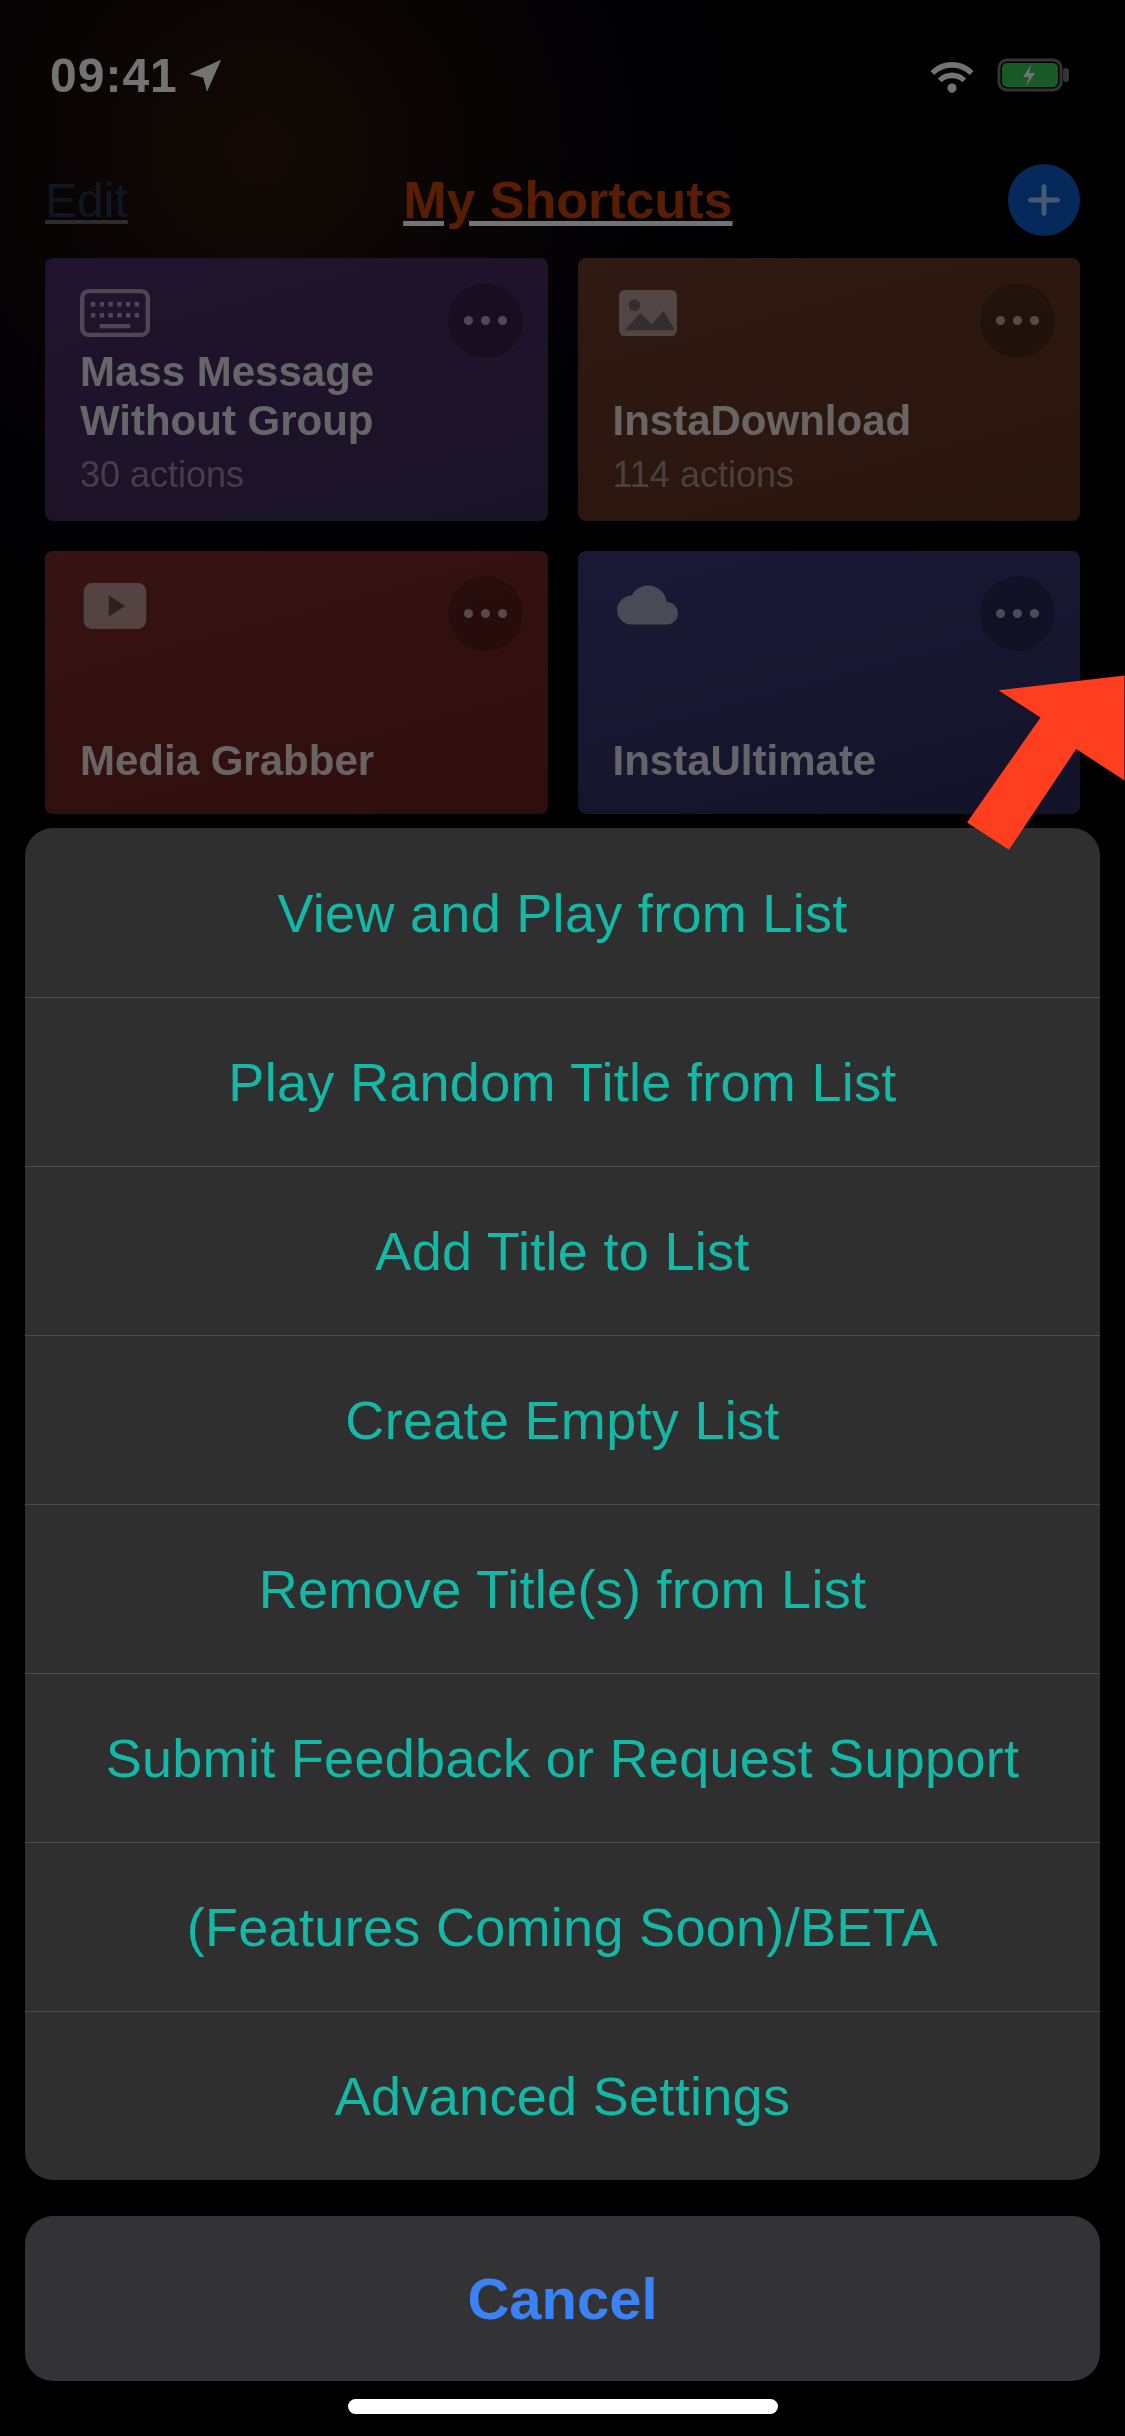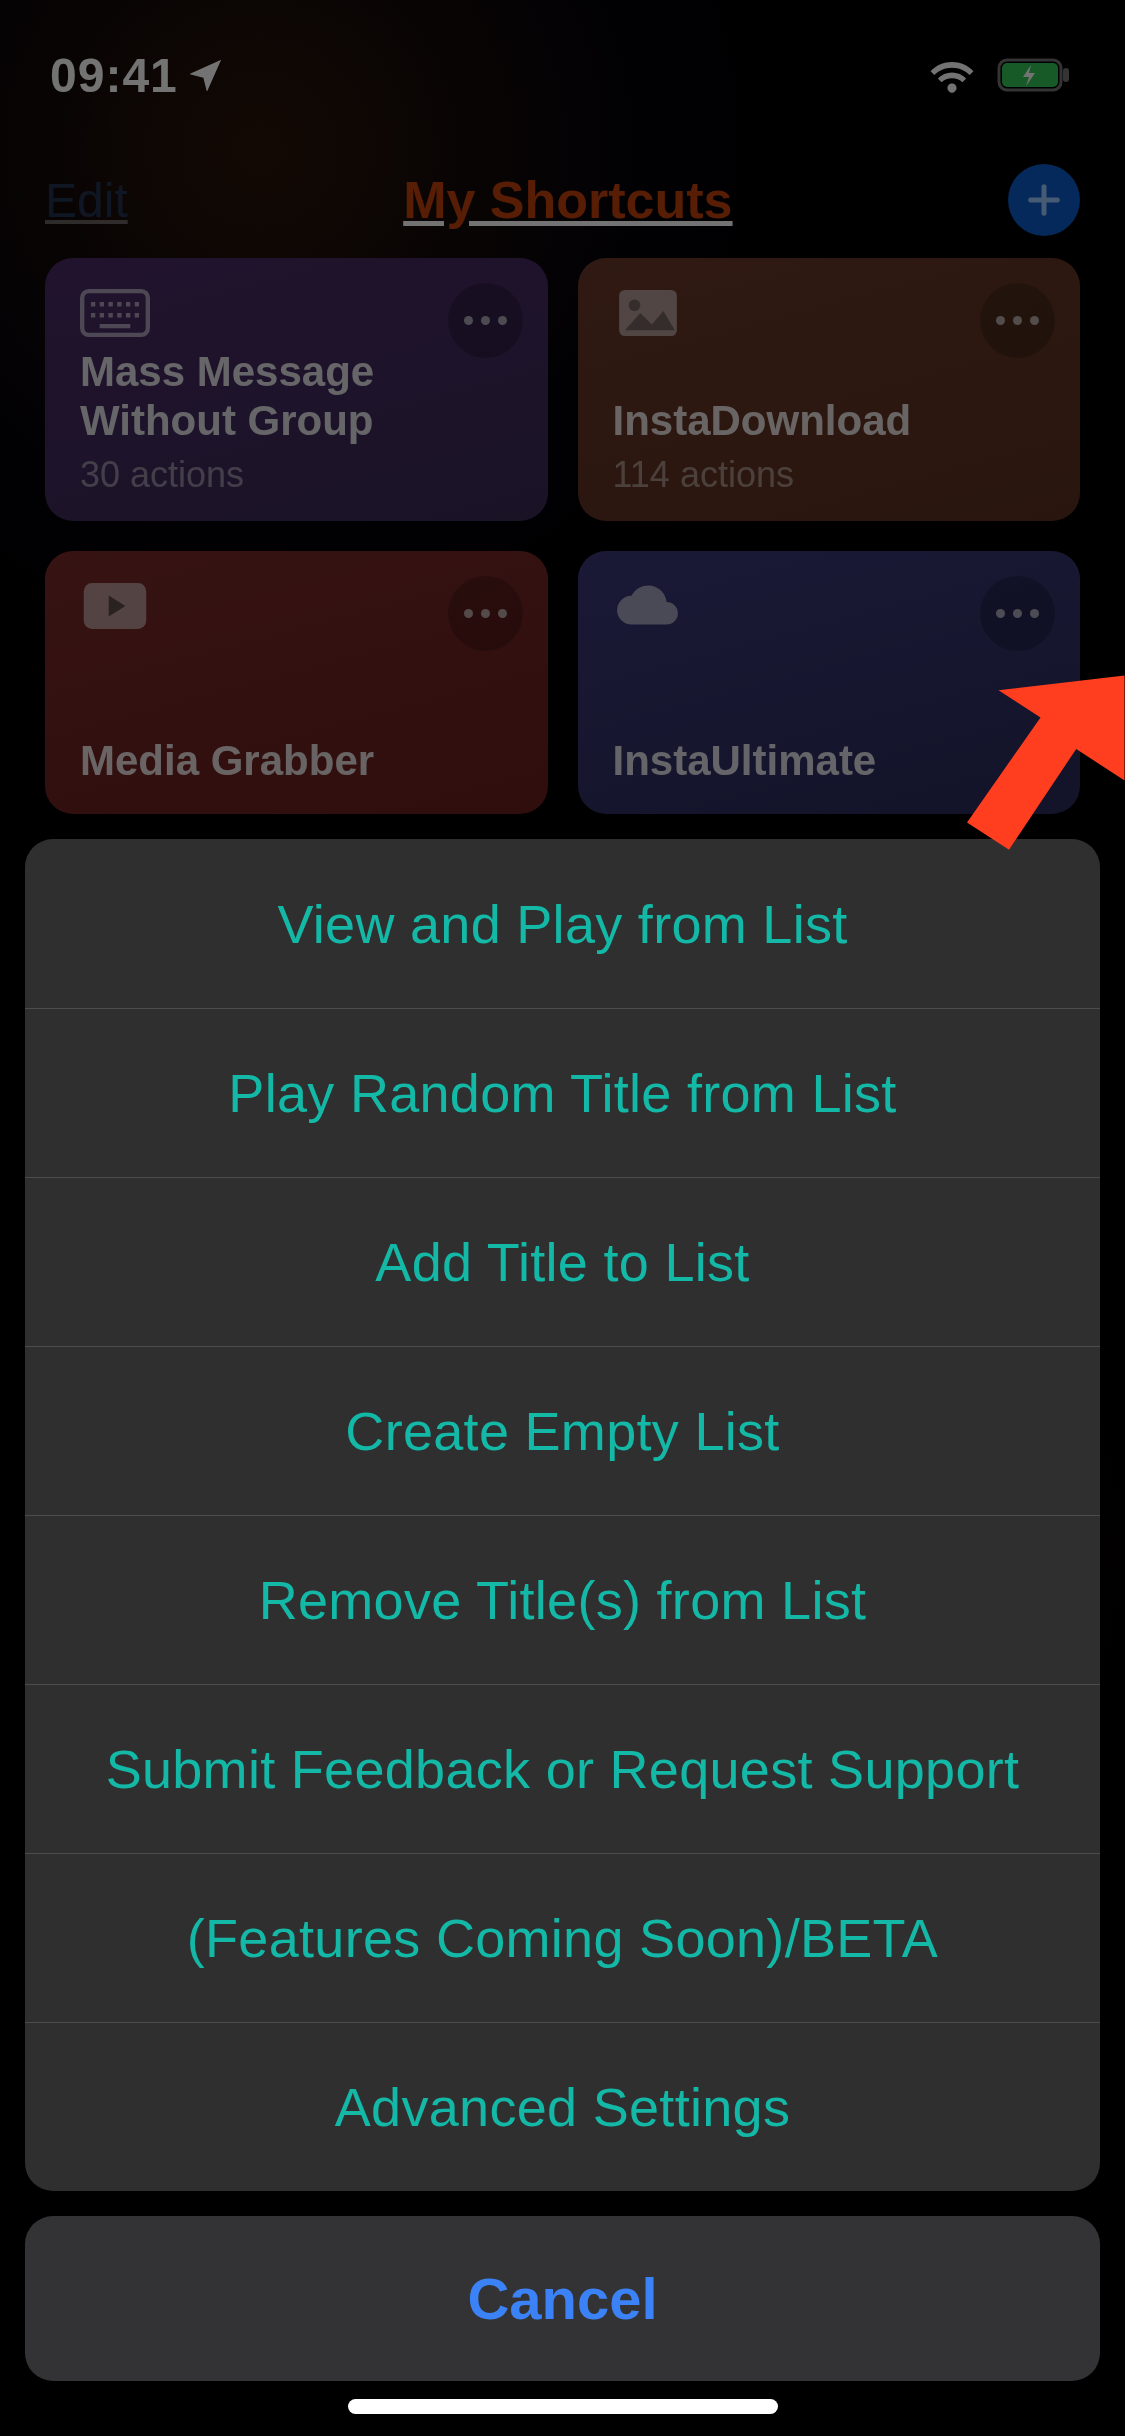--- a/index.html
+++ b/index.html
@@ -23,37 +23,37 @@
     .nav-bar { position:absolute; top:150px; left:0; right:0; height:100px; display:flex; align-items:center; justify-content:space-between; padding:0 45px;text-decoration:underline; }
     .nav-edit { font-size:48px; color:#3a7bd5; opacity:.35; }
     .nav-title { font-size:52px; font-weight:700; color:#c2410c; }
     .nav-add { width:72px; height:72px; border-radius:50%; background:#0a5cc7; display:flex; align-items:center; justify-content:center; }
 
     
     .dim { position:absolute; inset:0; background:rgba(0,0,0,.55); }
 
     
     .cards { position:absolute; top:258px; left:45px; right:45px; display:grid; grid-template-columns:1fr 1fr; gap:30px; }
-    .card { height:263px; border-radius:28px; padding:30px 35px; position:relative; overflow:hidden; }
+    .card { height:263px; border-radius:8px; padding:30px 35px; position:relative; overflow:hidden; }
     .card-purple { background:linear-gradient(165deg,#4a2a66 0%,#3a2a56 100%); }
     .card-orange { background:linear-gradient(165deg,#6a3a2a 0%,#5a3020 100%); }
     .card-red    { background:linear-gradient(165deg,#7a2a2a 0%,#6a2020 100%); }
     .card-blue   { background:linear-gradient(165deg,#3a3a7a 0%,#2a2a5a 100%); }
     .card-icon { width:70px; height:50px; color:rgba(255,255,255,.6); }
     .card-menu { position:absolute; top:25px; right:25px; width:75px; height:75px; border-radius:50%; background:rgba(0,0,0,.22); display:flex; align-items:center; justify-content:center; gap:8px; }
     .card-menu span { width:9px; height:9px; border-radius:50%; background:rgba(255,255,255,.6); }
     .card-title { position:absolute; left:35px; bottom:75px; right:35px; font-size:42px; font-weight:600; color:rgba(255,255,255,.85); line-height:1.18; }
     .card-sub { position:absolute; left:35px; bottom:25px; font-size:36px; color:rgba(255,255,255,.45); }
 
     
     .sheet-wrap { position:absolute; left:25px; right:25px; bottom:55px; }
     .sheet-group { background:rgba(60,60,62,.78); backdrop-filter:blur(20px); border-radius:28px; overflow:hidden; }
     .sheet-item { height:169px; display:flex; align-items:center; justify-content:center; font-size:54px; color:#14b8a6; font-weight:400; letter-spacing:.3px; text-align:center; padding:0 30px;}
     .sheet-item + .sheet-item { border-top:1px solid rgba(120,120,125,.4); }
-    .sheet-cancel { margin-top:25px; background:rgba(60,60,62,.85); border-radius:28px; height:165px; display:flex; align-items:center; justify-content:center; font-size:58px; color:#3b82f6; font-weight:600; }
+    .sheet-cancel { margin-top:36px; background:rgba(60,60,62,.85); border-radius:28px; height:165px; display:flex; align-items:center; justify-content:center; font-size:58px; color:#3b82f6; font-weight:600; }
 
     
     .arrow { position:absolute; top:665px; right:-10px; width:210px; height:210px; }
 
     
     .home-indicator { position:absolute; bottom:22px; left:50%; transform:translateX(-50%); width:430px; height:15px; border-radius:10px; background:#fff; }
   </style>
 </head>
 <body>
 

